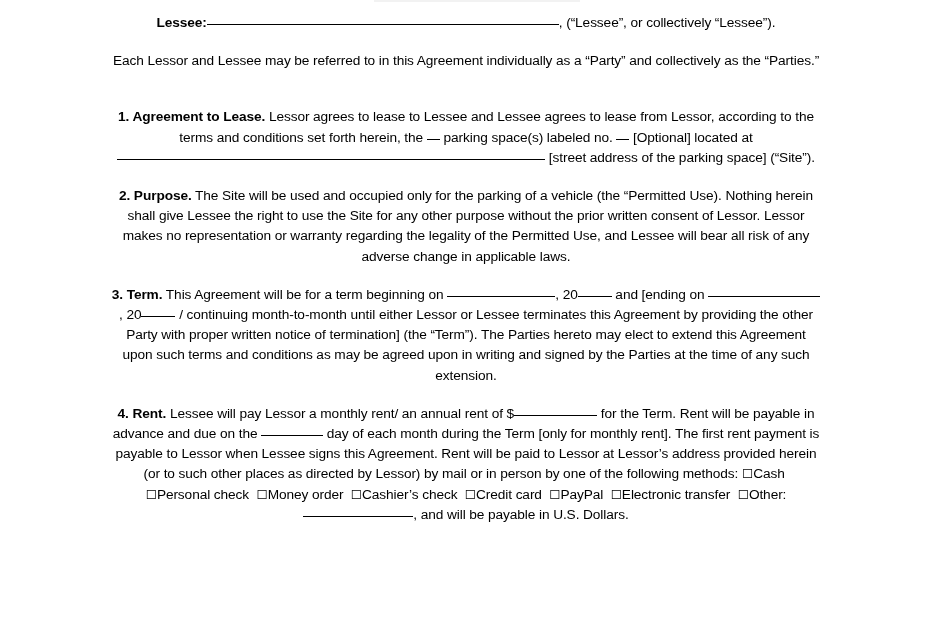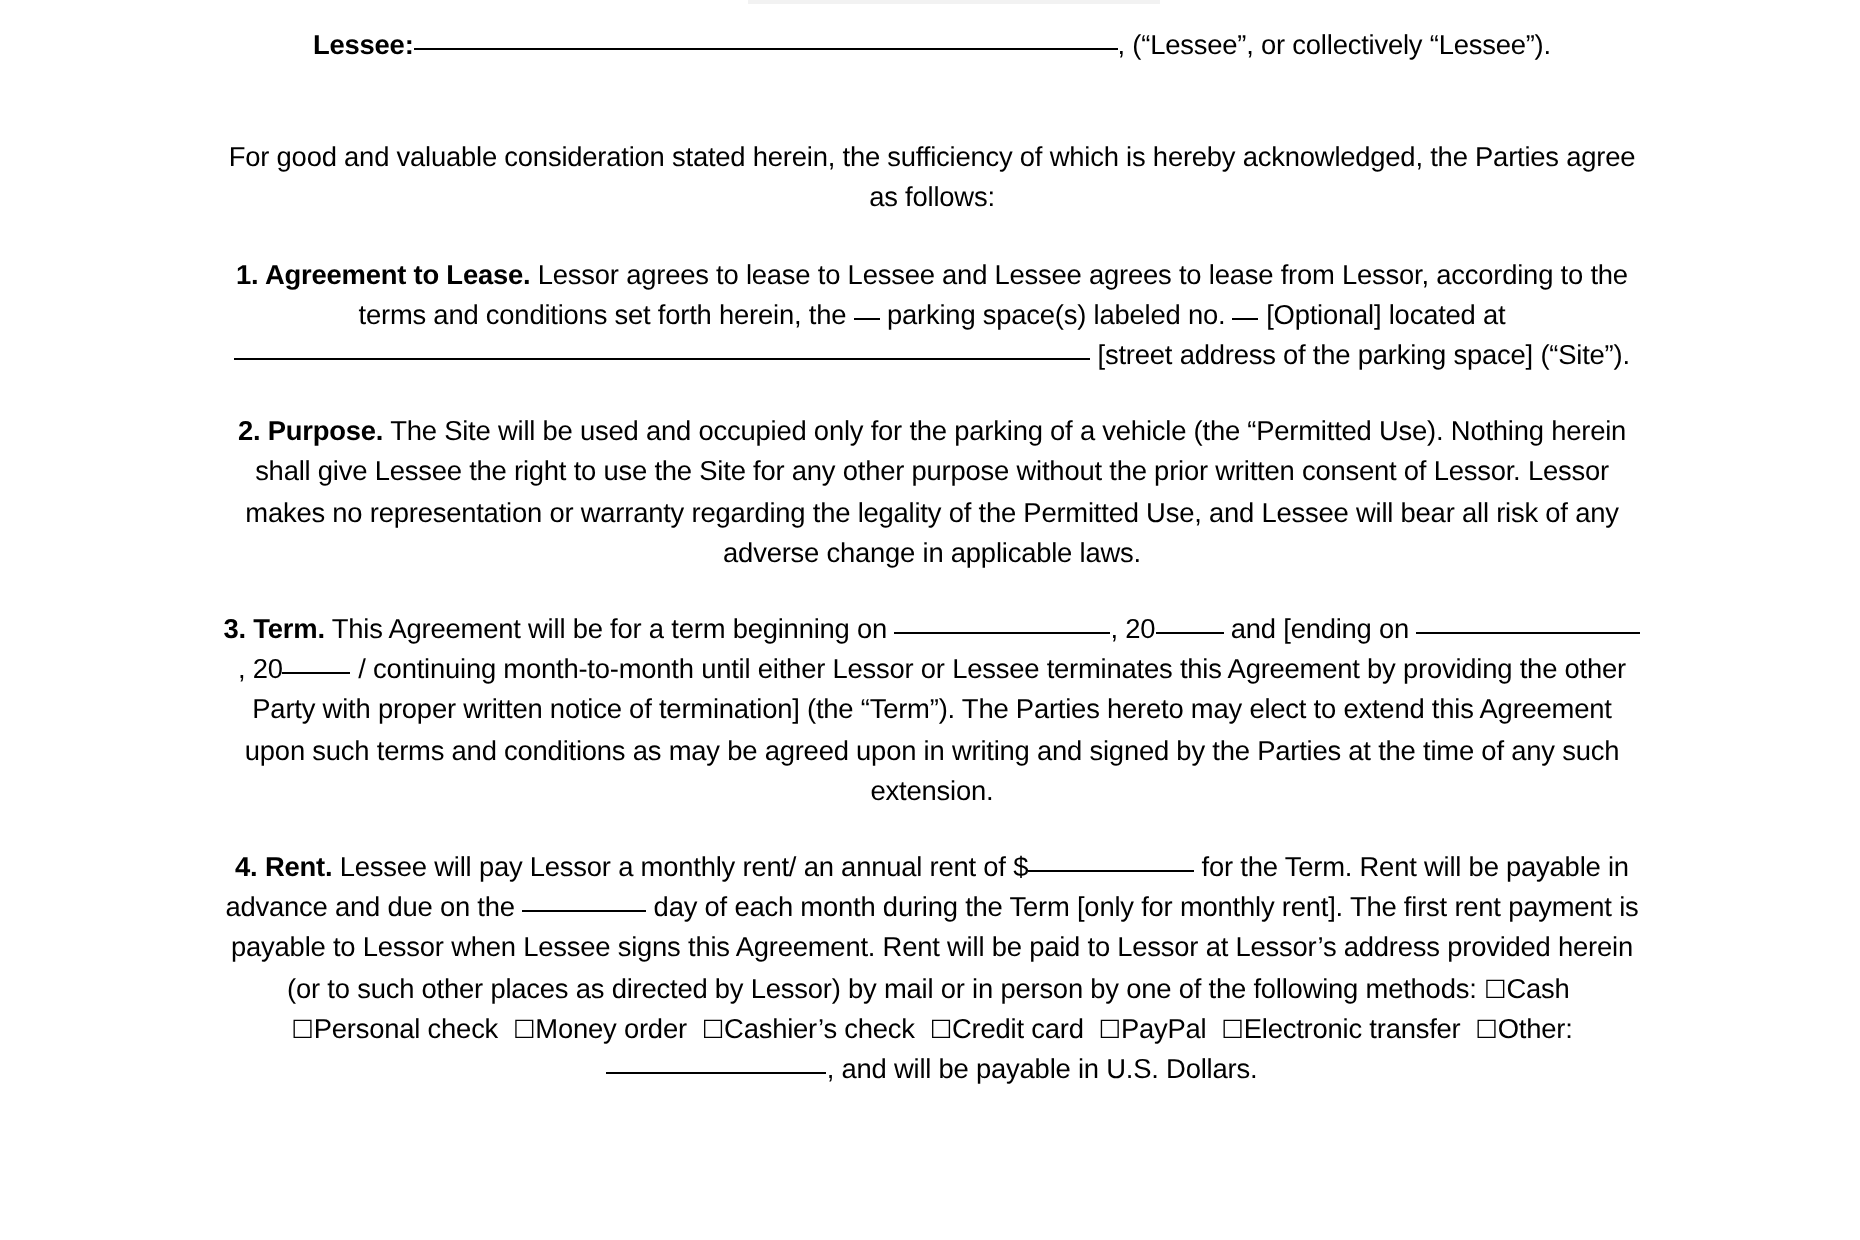--- a/index.html
+++ b/index.html
@@ -73,24 +73,24 @@
 <div id="page">
 
   <div class="topline"></div>
 
   <div id="doc-body">
 
     <p class="para"><span class="bold">Lessee:</span><span class="blank b-lessee"></span><span>, (“Lessee”, or collectively “Lessee”).</span></p>
 
     <div class="gap-sm"></div>
 
+    <p class="para">Each Lessor and Lessee may be referred to in this Agreement individually as a “Party” and collectively as the “Parties.”</p>
 
     <div class="gap-sm"></div>
 
-    <p class="para">For good and valuable consideration stated herein, the sufficiency of which is hereby acknowledged, the Parties agree as follows:</p>
 
     <div class="gap-md"></div>
 
     <p class="para"><span class="bold">1. Agreement to Lease.</span><span> Lessor agrees to lease to Lessee and Lessee agrees to lease from Lessor, according to the terms and conditions set forth herein, the </span><span class="blank b-tiny"></span><span> parking space(s) labeled no. </span><span class="blank b-tiny"></span><span> [Optional] located at </span><span class="blank b-located"></span><span> [street address of the parking space] (“Site”).</span></p>
 
     <div class="gap-md"></div>
 
     <p class="para"><span class="bold">2. Purpose.</span><span> The Site will be used and occupied only for the parking of a vehicle (the “Permitted Use). Nothing herein shall give Lessee the right to use the Site for any other purpose without the prior written consent of Lessor. Lessor makes no representation or warranty regarding the legality of the Permitted Use, and Lessee will bear all risk of any adverse change in applicable laws.</span></p>
 
     <div class="gap-md"></div>

